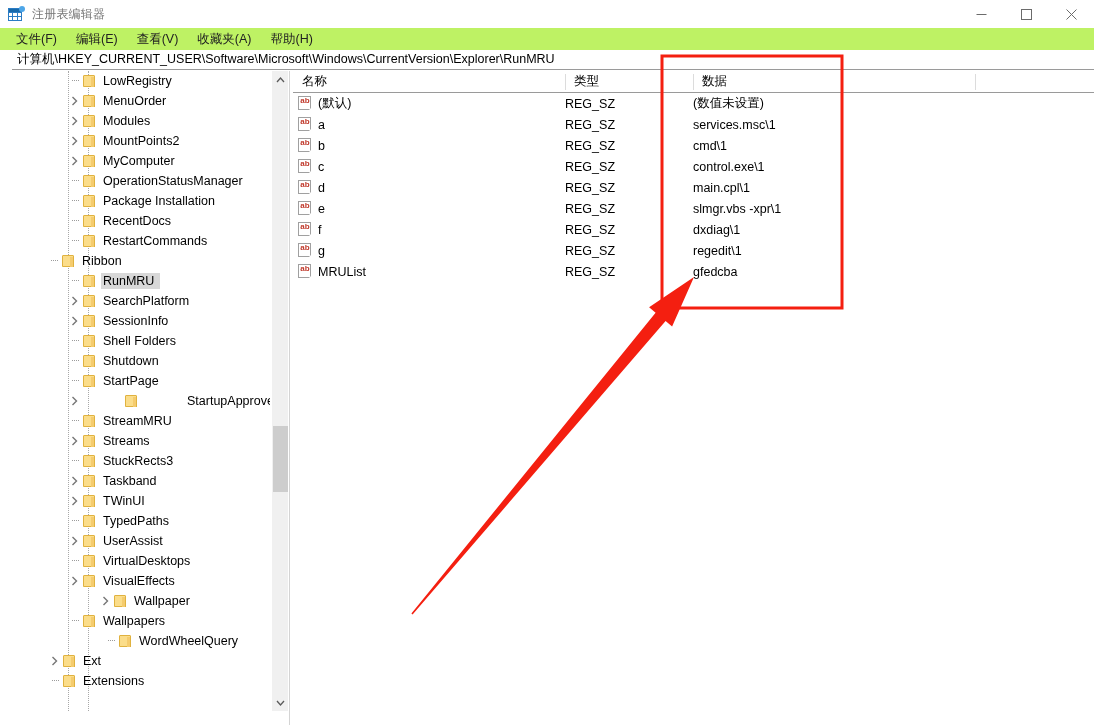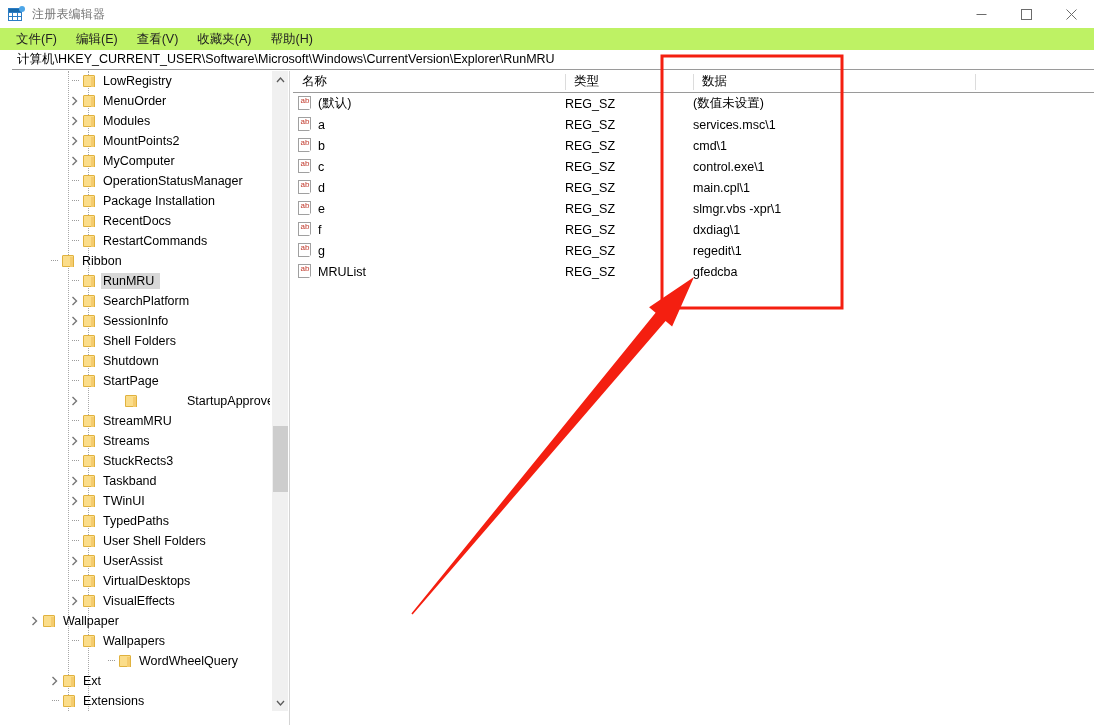--- a/index.html
+++ b/index.html
@@ -300,21 +300,21 @@
     width: 13px; height: 14px;
     background: #ffffff;
     border: 1px solid #a0a0a0;
     box-sizing: border-box;
   }
   .abicon .ab {
     position: absolute;
     left: 1px; top: 0px;
     width: 12px; height: 9px;
     font-size: 8px;
-    font-weight: normal;
+    font-weight: bold;
     color: #c0392b;
     line-height: 9px;
     text-align: center;
     font-family: "Liberation Sans", sans-serif;
   }
   .abicon .fold {
     position: absolute;
     right: 0px; bottom: 0px;
     width: 0; height: 0;
     border-left: 4px solid transparent;
@@ -534,25 +534,20 @@
             </div>
             <div class="folder"></div>
             <span class="tlabel">TWinUI</span>
           </div>
           <div class="tnode" style="padding-left: 66px;">
             <div class="dots"></div>
             <div class="folder"></div>
             <span class="tlabel">TypedPaths</span>
           </div>
           <div class="tnode" style="padding-left: 66px;">
-            <div class="dots"></div>
-            <div class="folder"></div>
-            <span class="tlabel">User Shell Folders</span>
-          </div>
-          <div class="tnode" style="padding-left: 66px;">
             <div class="twist">
               <svg width="7" height="10" viewBox="0 0 7 10">
                 <polyline points="1.5,1 5.5,5 1.5,9" fill="none" stroke="#767676" stroke-width="1.4"></polyline>
               </svg>
             </div>
             <div class="folder"></div>
             <span class="tlabel">UserAssist</span>
           </div>
           <div class="tnode" style="padding-left: 66px;">
             <div class="dots"></div>
@@ -561,21 +556,21 @@
           </div>
           <div class="tnode" style="padding-left: 66px;">
             <div class="twist">
               <svg width="7" height="10" viewBox="0 0 7 10">
                 <polyline points="1.5,1 5.5,5 1.5,9" fill="none" stroke="#767676" stroke-width="1.4"></polyline>
               </svg>
             </div>
             <div class="folder"></div>
             <span class="tlabel">VisualEffects</span>
           </div>
-          <div class="tnode" style="padding-left: 26px;">
+          <div class="tnode" style="padding-left: 97px;">
             <div class="twist">
               <svg width="7" height="10" viewBox="0 0 7 10">
                 <polyline points="1.5,1 5.5,5 1.5,9" fill="none" stroke="#767676" stroke-width="1.4"></polyline>
               </svg>
             </div>
             <div class="folder"></div>
             <span class="tlabel">Wallpaper</span>
           </div>
           <div class="tnode" style="padding-left: 66px;">
             <div class="dots"></div>

